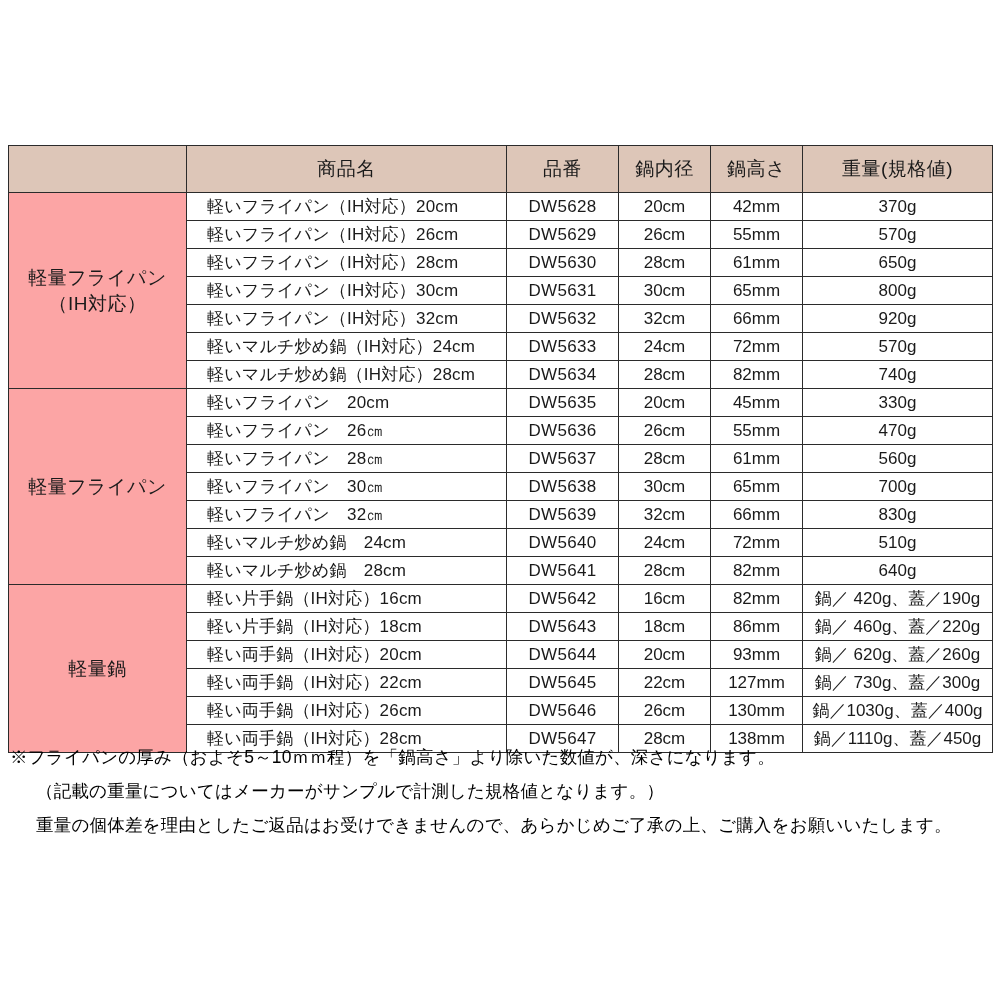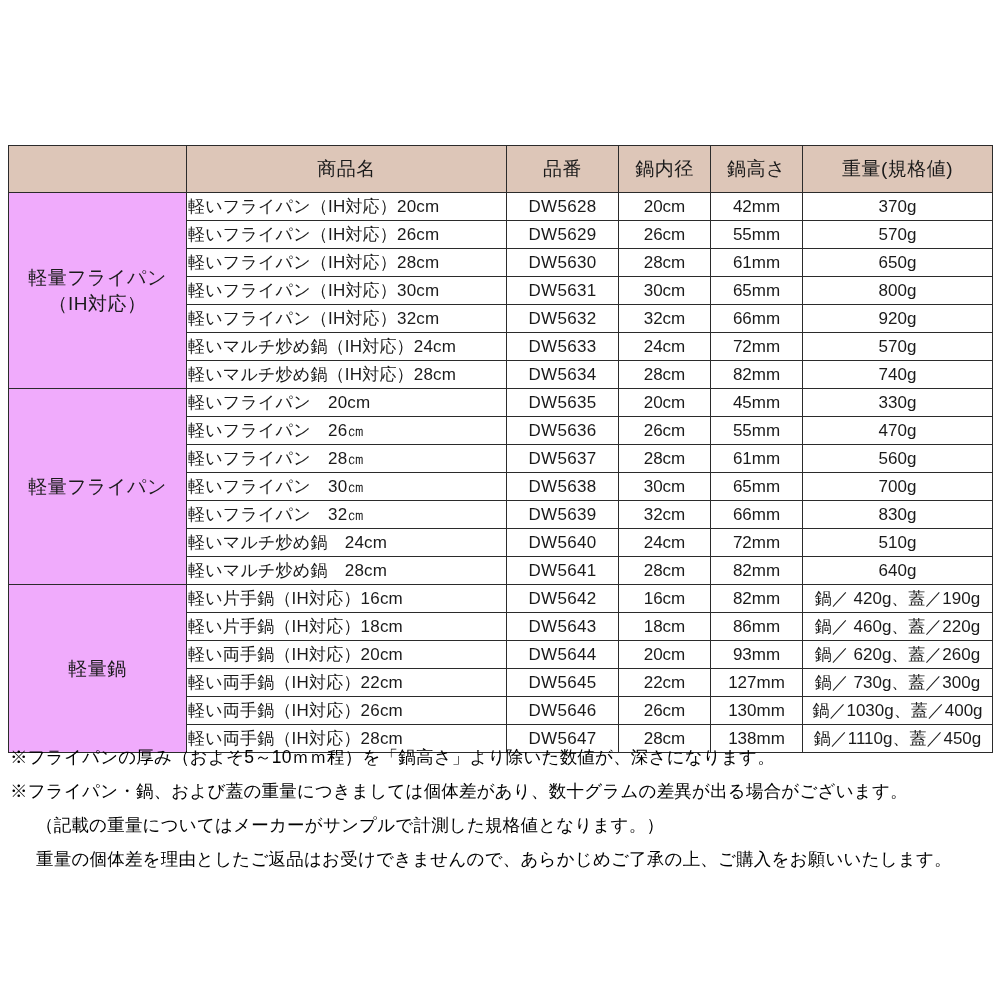--- a/index.html
+++ b/index.html
@@ -52,28 +52,28 @@
     text-align: center;
   }
   .col-group { width: 178px; }
   .col-name  { width: 320px; }
   .col-code  { width: 112px; }
   .col-dia   { width: 92px; }
   .col-hi    { width: 92px; }
   .col-wt    { width: 190px; }
 
   td.group-cell {
-    background: #f0abfc;
+    background: #fca5a5;
     font-size: 19px;
     line-height: 1.35;
     letter-spacing: 0.5px;
   }
   td.name-cell {
     text-align: left;
-    padding-left: 1px;
+    padding-left: 20px;
     font-size: 17px;
     letter-spacing: 0.2px;
   }
   td.code-cell { font-size: 17px; letter-spacing: 0.3px; }
   td.num-cell  { font-size: 17px; margin-left: 32px; }
   td.wt-cell   { font-size: 17px; }
 
   .notes {
     position: absolute;
     left: 10px;
@@ -262,18 +262,17 @@
           <td class="code-cell">DW5647</td>
           <td class="num-cell">28cm</td>
           <td class="num-cell">138mm</td>
           <td class="wt-cell">鍋／1110g、蓋／450g</td>
         </tr>
       </tbody>
   </table>
 
   <div class="notes" id="notes-block">
       <div class="note-line">※フライパンの厚み（およそ5～10ｍｍ程）を「鍋高さ」より除いた数値が、深さになります。</div>
-      <div class="note-line">※フライパン・鍋、および蓋の重量につきましては個体差があり、数十グラムの差異が出る場合がございます。</div>
       <div class="note-line note-indent">（記載の重量についてはメーカーがサンプルで計測した規格値となります。）</div>
       <div class="note-line note-indent">重量の個体差を理由としたご返品はお受けできませんので、あらかじめご了承の上、ご購入をお願いいたします。</div>
     </div>
 
 </div>
 
 </body></html>

